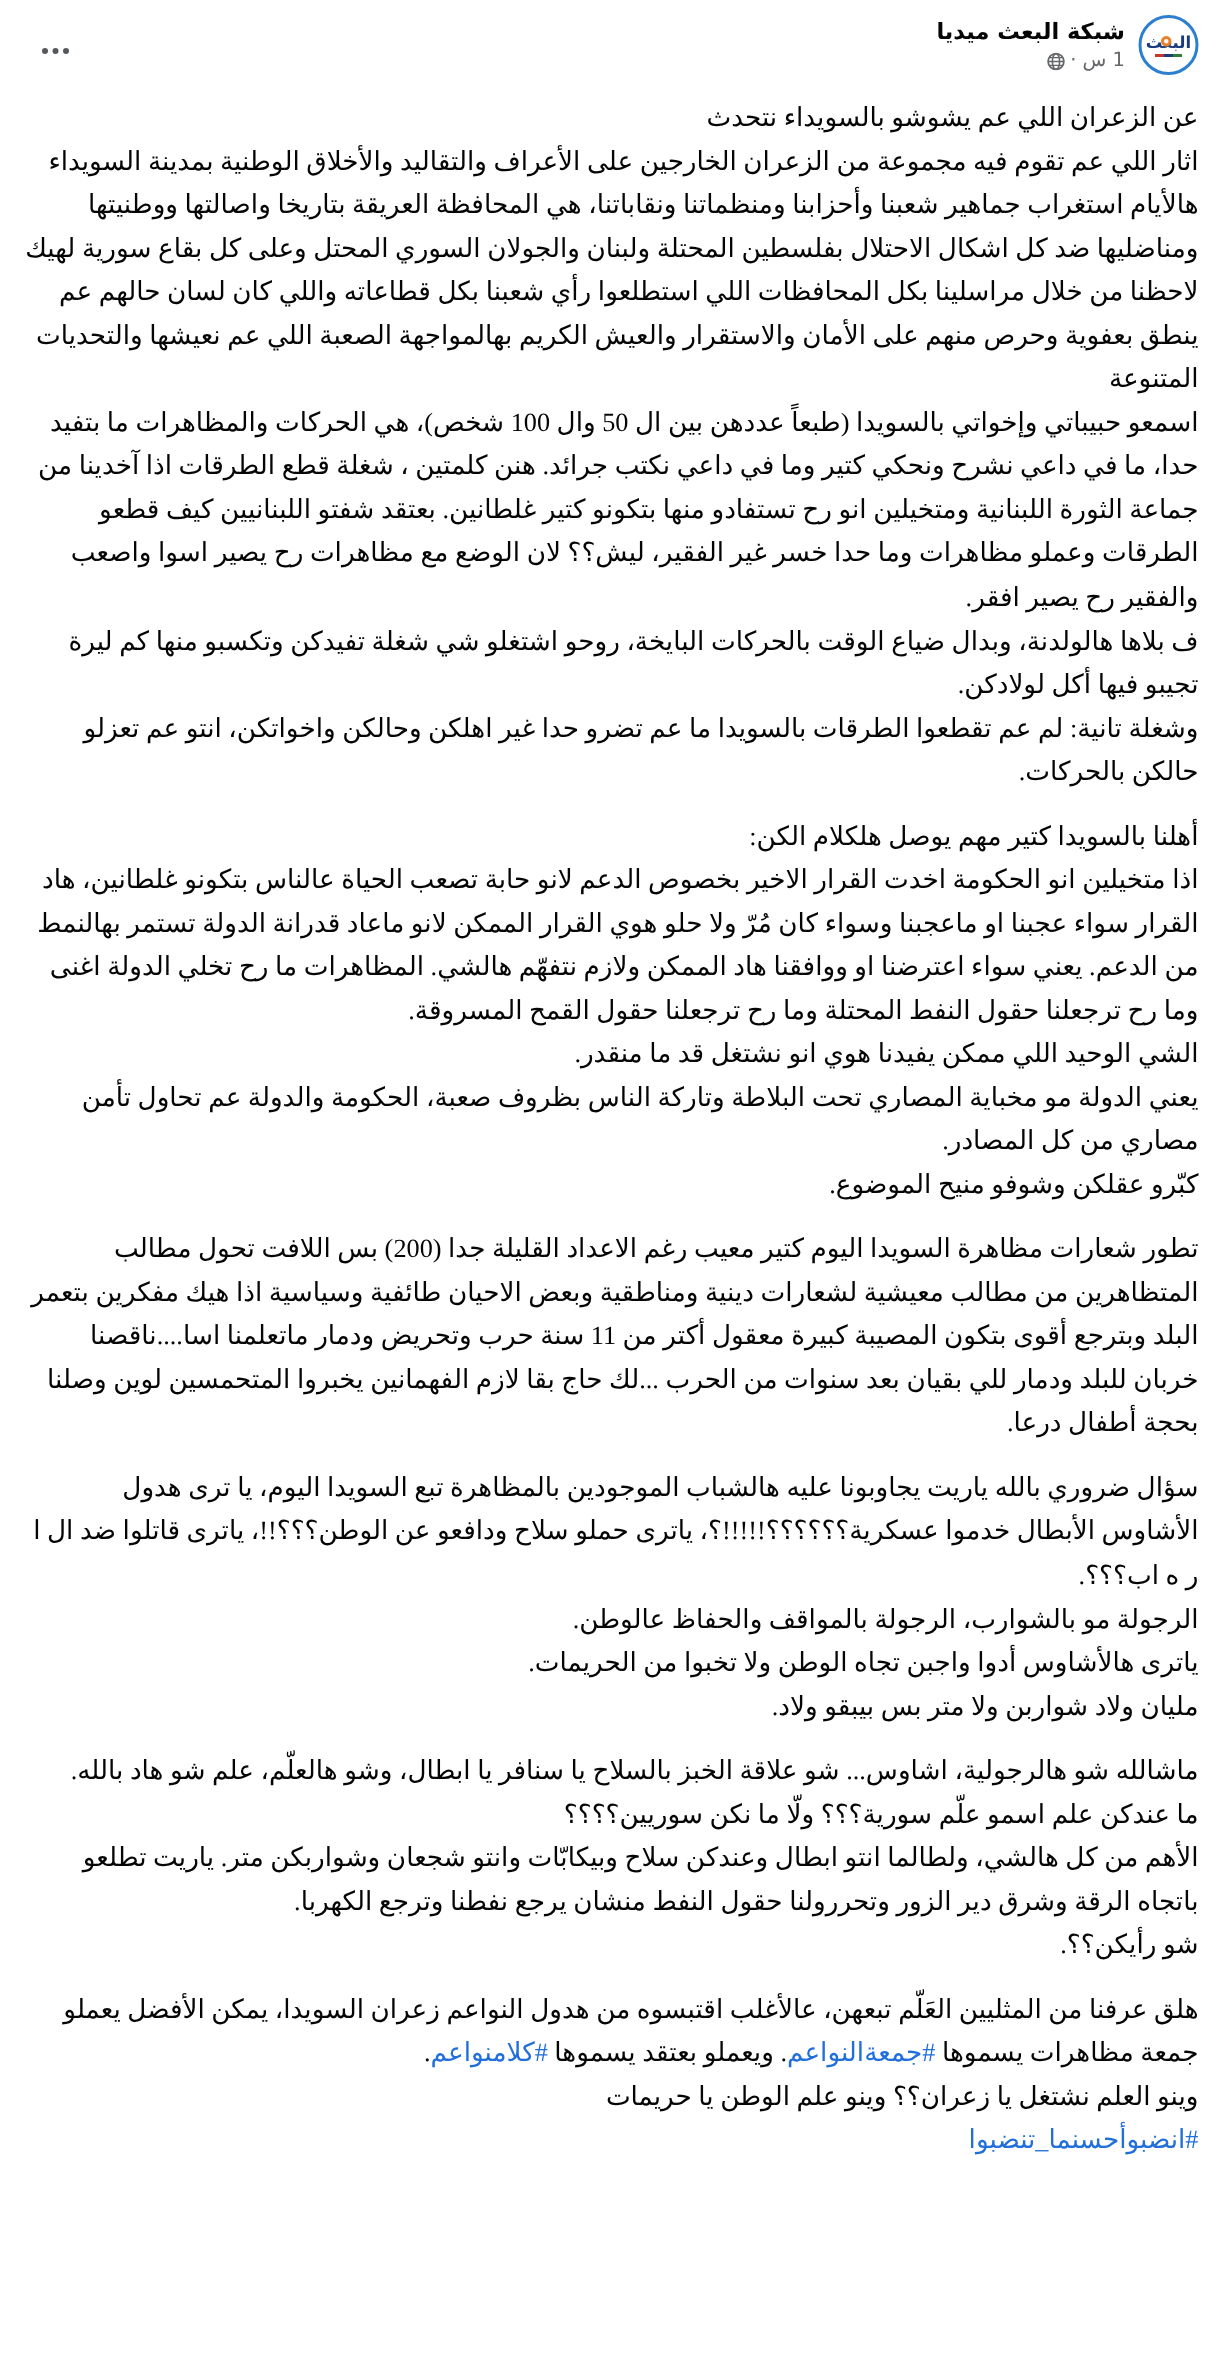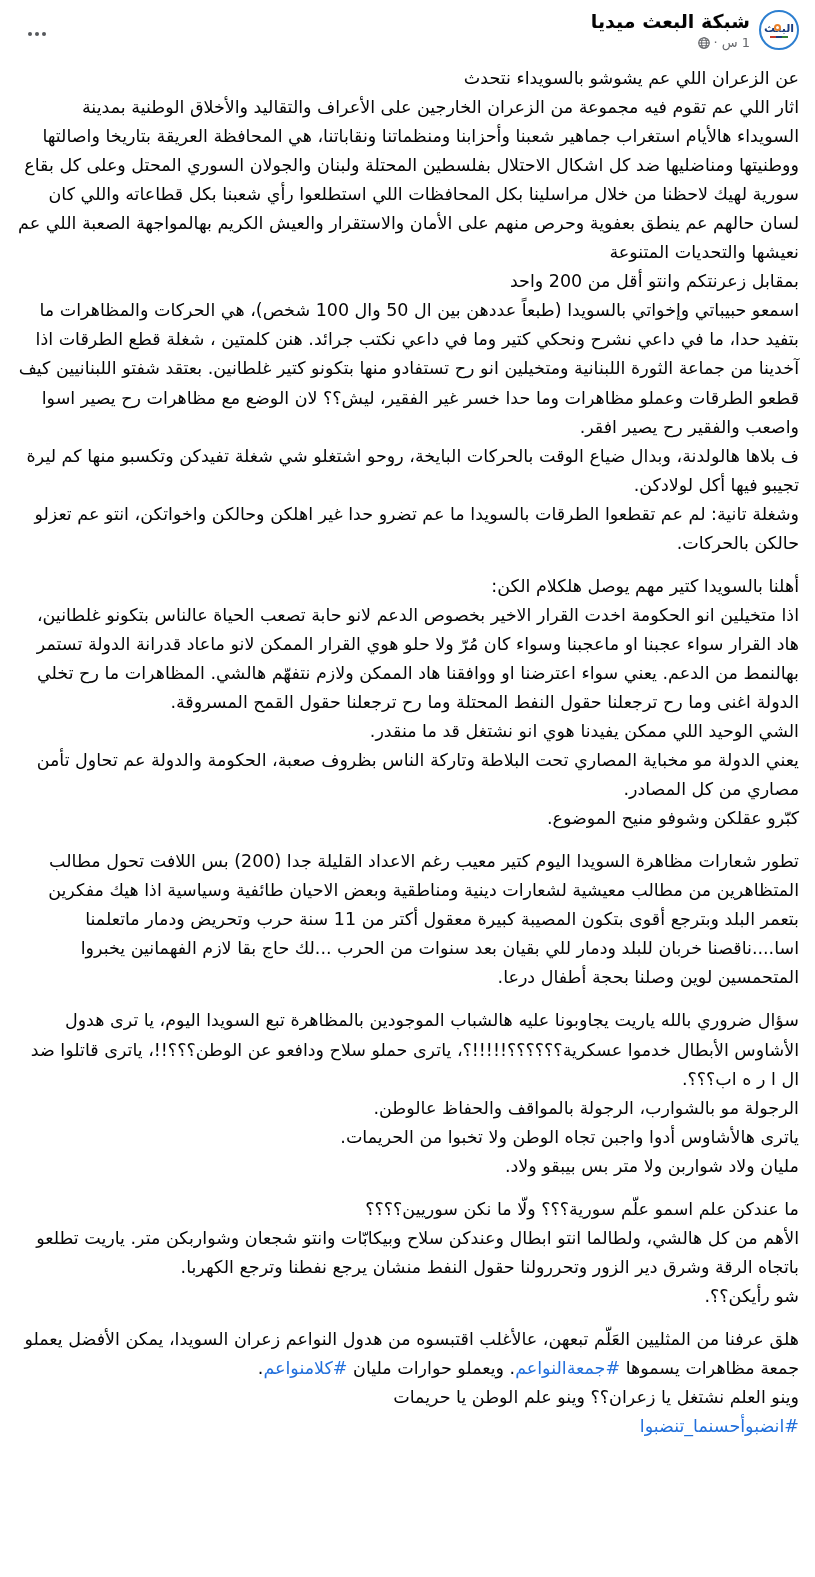--- a/index.html
+++ b/index.html
@@ -29,42 +29,42 @@
   .avatar-dot {
     position: absolute; top: 12px; left: 13px;
     width: 7px; height: 7px; border-radius: 50%;
     border: 2px solid #e8802a; background: #fff;
   }
   .avatar-sub {
     margin-top: 2px; width: 18px; height: 2px;
     background: linear-gradient(90deg, #c0392b 33%, #1a3c7d 33% 66%, #2e7d32 66%);
   }
   .header-info { display: flex; flex-direction: column; gap: 3px; }
-  .page-name { font-size: 19px; font-weight: 700; color: #050505; cursor: pointer; }
+  .page-name { font-size: 15px; font-weight: 700; color: #050505; cursor: pointer; }
   .post-meta {
     display: flex; align-items: center; gap: 4px;
     font-size: 13px; color: #65676b;
   }
   .post-meta .sep { color: #65676b; }
   .globe { width: 12px; height: 12px; display: inline-block; }
   .more-btn {
     position: absolute; top: 26px; left: 22px;
     display: flex; gap: 3px; cursor: pointer; padding: 6px;
   }
   .more-btn i {
     width: 4px; height: 4px; border-radius: 50%; background: #55585c; display: block;
   }
 
   
   .post-body {
     padding: 10px 16px 0 16px;
     font-size: 17.5px; line-height: 1.66; color: #050505;
     text-align: right;
   }
-  .para { margin: 0; }
+  .para { margin: 0; font-family: Liberation Serif, serif; }
   .para.empty { height: 14px; }
   .hashtag { color: var(--link, #216fdb); cursor: pointer; }
 </style>
 </head>
 <body>
 
 <div class="post">
 
   <div class="post-header">
     <div class="avatar">
@@ -88,40 +88,40 @@
     <div class="more-btn" title="">
       <i></i>
         <i></i>
         <i></i>
     </div>
   </div>
 
   <div class="post-body" id="post-body">
       <p class="para"><span>عن الزعران اللي عم يشوشو بالسويداء نتحدث</span></p>
       <p class="para"><span>اثار اللي عم تقوم فيه مجموعة من الزعران الخارجين على الأعراف والتقاليد والأخلاق الوطنية بمدينة السويداء هالأيام استغراب جماهير شعبنا وأحزابنا ومنظماتنا ونقاباتنا، هي المحافظة العريقة بتاريخا واصالتها ووطنيتها ومناضليها ضد كل اشكال الاحتلال بفلسطين المحتلة  ولبنان والجولان السوري المحتل وعلى كل بقاع سورية لهيك لاحظنا من خلال مراسلينا بكل المحافظات اللي استطلعوا رأي شعبنا بكل قطاعاته واللي كان لسان حالهم عم ينطق بعفوية وحرص منهم على الأمان والاستقرار والعيش الكريم بهالمواجهة الصعبة اللي عم نعيشها والتحديات المتنوعة</span></p>
-      <p class="para"><span>بمقابل زعرنتكم وانتو أقل من 200 واحد</span></p>
       <p class="para"><span>اسمعو حبيباتي وإخواتي بالسويدا (طبعاً عددهن بين ال 50 وال 100 شخص)، هي الحركات والمظاهرات ما بتفيد حدا، ما في داعي نشرح ونحكي كتير وما في داعي نكتب جرائد. هنن كلمتين ، شغلة قطع الطرقات اذا آخدينا من جماعة الثورة اللبنانية ومتخيلين انو رح تستفادو منها بتكونو كتير غلطانين. بعتقد شفتو اللبنانيين كيف قطعو الطرقات وعملو مظاهرات وما حدا خسر غير الفقير، ليش؟؟ لان الوضع مع مظاهرات رح يصير اسوا واصعب والفقير رح يصير افقر.</span></p>
       <p class="para"><span>ف بلاها هالولدنة، وبدال ضياع الوقت بالحركات البايخة، روحو اشتغلو شي شغلة تفيدكن وتكسبو منها كم ليرة تجيبو فيها أكل لولادكن.</span></p>
       <p class="para"><span>وشغلة تانية: لم عم تقطعوا الطرقات بالسويدا ما عم تضرو حدا غير اهلكن وحالكن واخواتكن، انتو عم تعزلو حالكن بالحركات.</span></p>
       <p class="para empty"></p>
       <p class="para"><span>أهلنا بالسويدا كتير مهم يوصل هلكلام الكن:</span></p>
       <p class="para"><span>اذا متخيلين انو الحكومة اخدت القرار الاخير بخصوص الدعم لانو حابة تصعب الحياة عالناس بتكونو غلطانين، هاد القرار سواء عجبنا او ماعجبنا وسواء كان مُرّ ولا حلو هوي القرار الممكن لانو ماعاد قدرانة الدولة تستمر بهالنمط من الدعم. يعني سواء اعترضنا او ووافقنا هاد الممكن ولازم نتفهّم هالشي. المظاهرات ما رح تخلي الدولة اغنى وما رح ترجعلنا حقول النفط المحتلة وما رح ترجعلنا حقول القمح المسروقة.</span></p>
       <p class="para"><span>الشي الوحيد اللي ممكن يفيدنا هوي انو نشتغل قد ما منقدر.</span></p>
       <p class="para"><span>يعني الدولة مو مخباية المصاري تحت البلاطة وتاركة الناس بظروف صعبة، الحكومة والدولة عم تحاول تأمن مصاري من كل المصادر.</span></p>
       <p class="para"><span>كبّرو عقلكن وشوفو منيح الموضوع.</span></p>
       <p class="para empty"></p>
       <p class="para"><span>تطور شعارات مظاهرة السويدا اليوم كتير  معيب رغم الاعداد القليلة جدا (200) بس اللافت تحول مطالب المتظاهرين من مطالب معيشية لشعارات دينية ومناطقية وبعض الاحيان طائفية وسياسية اذا هيك مفكرين بتعمر  البلد  وبترجع أقوى بتكون المصيبة كبيرة معقول أكتر من 11 سنة حرب وتحريض ودمار ماتعلمنا اسا....ناقصنا خربان للبلد ودمار للي بقيان بعد سنوات من الحرب ...لك حاج بقا لازم الفهمانين يخبروا المتحمسين لوين وصلنا  بحجة أطفال درعا.</span></p>
       <p class="para empty"></p>
       <p class="para"><span>سؤال ضروري بالله ياريت يجاوبونا عليه هالشباب الموجودين بالمظاهرة تبع السويدا اليوم، يا ترى هدول الأشاوس الأبطال خدموا عسكرية؟؟؟؟؟؟!!!!!؟، ياترى حملو سلاح ودافعو عن الوطن؟؟؟!!، ياترى قاتلوا ضد ال ا ر ه اب؟؟؟.</span></p>
       <p class="para"><span>الرجولة مو بالشوارب، الرجولة بالمواقف والحفاظ عالوطن.</span></p>
       <p class="para"><span>ياترى هالأشاوس أدوا واجبن تجاه الوطن ولا تخبوا من الحريمات.</span></p>
       <p class="para"><span>مليان ولاد شواربن ولا متر بس بيبقو ولاد.</span></p>
       <p class="para empty"></p>
+      <p class="para"><span>ماشالله شو هالرجولية، اشاوس... شو علاقة الخبز بالسلاح يا سنافر يا ابطال، وشو هالعلّم، علم شو هاد بالله.</span></p>
       <p class="para"><span>ما عندكن علم اسمو علّم سورية؟؟؟ ولّا ما نكن سوريين؟؟؟؟</span></p>
       <p class="para"><span>الأهم من كل هالشي، ولطالما انتو ابطال وعندكن سلاح وبيكابّات وانتو شجعان وشواربكن متر. ياريت تطلعو باتجاه الرقة وشرق دير الزور وتحررولنا حقول النفط منشان يرجع نفطنا وترجع الكهربا.</span></p>
       <p class="para"><span>شو رأيكن؟؟.</span></p>
       <p class="para empty"></p>
-      <p class="para"><span>هلق عرفنا من المثليين العَلّم تبعهن، عالأغلب اقتبسوه من هدول النواعم زعران السويدا، يمكن الأفضل يعملو جمعة مظاهرات يسموها </span><span class="hashtag">#جمعةالنواعم</span><span>. ويعملو حوارات مليان </span><span class="hashtag">#كلامنواعم</span><span>.</span></p>
+      <p class="para"><span>هلق عرفنا من المثليين العَلّم تبعهن، عالأغلب اقتبسوه من هدول النواعم زعران السويدا، يمكن الأفضل يعملو جمعة مظاهرات يسموها </span><span class="hashtag">#جمعةالنواعم</span><span>. ويعملو بعتقد يسموها </span><span class="hashtag">#كلامنواعم</span><span>.</span></p>
       <p class="para"><span>وينو العلم نشتغل يا زعران؟؟ وينو علم الوطن يا حريمات</span></p>
       <p class="para"><span class="hashtag">#انضبوأحسنما_تنضبوا</span></p>
     </div>
 
 </div>
 
 </body></html>

